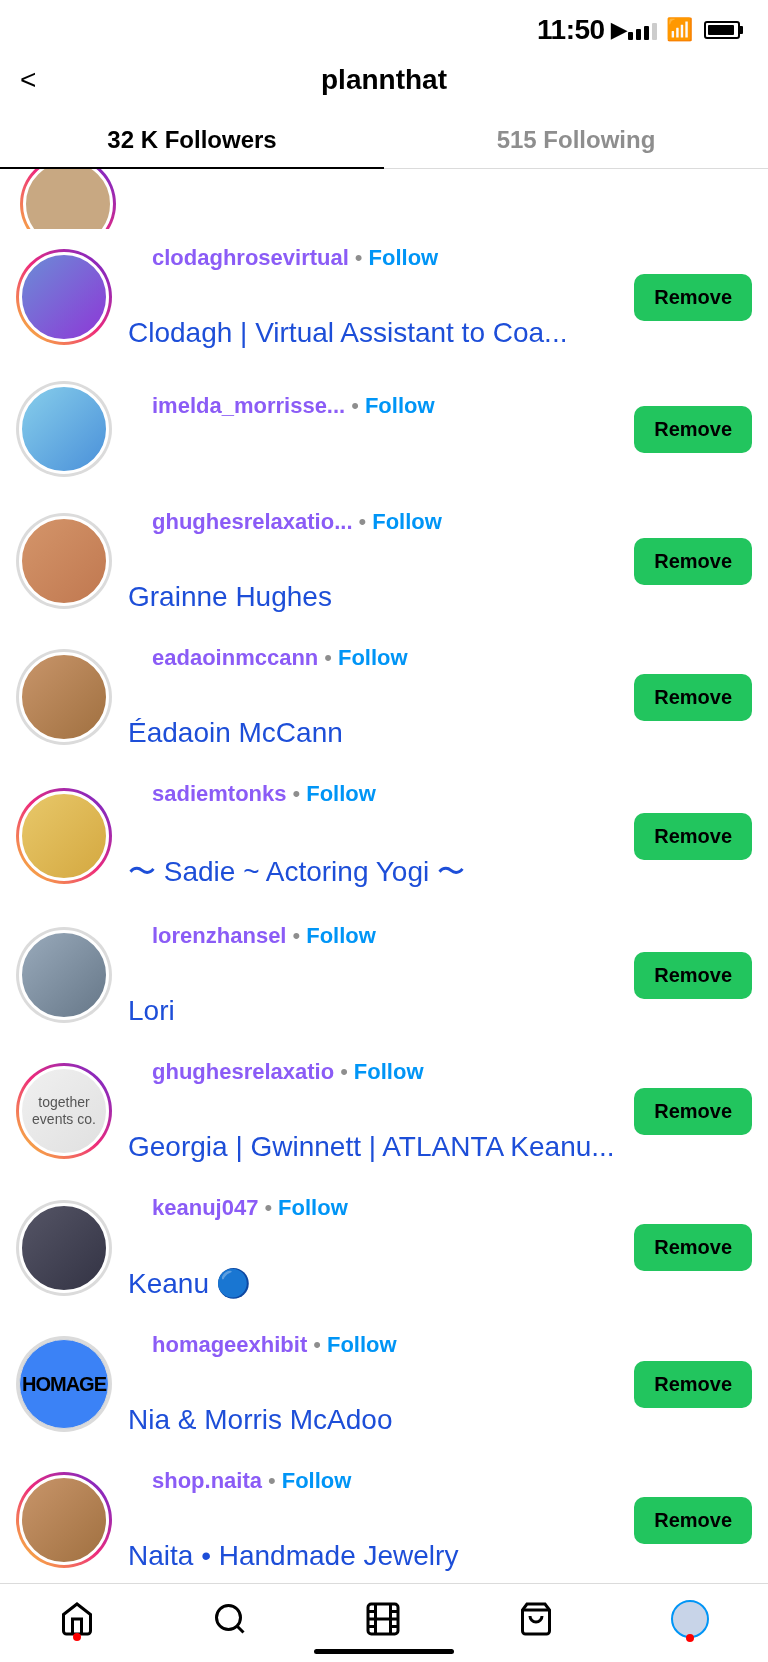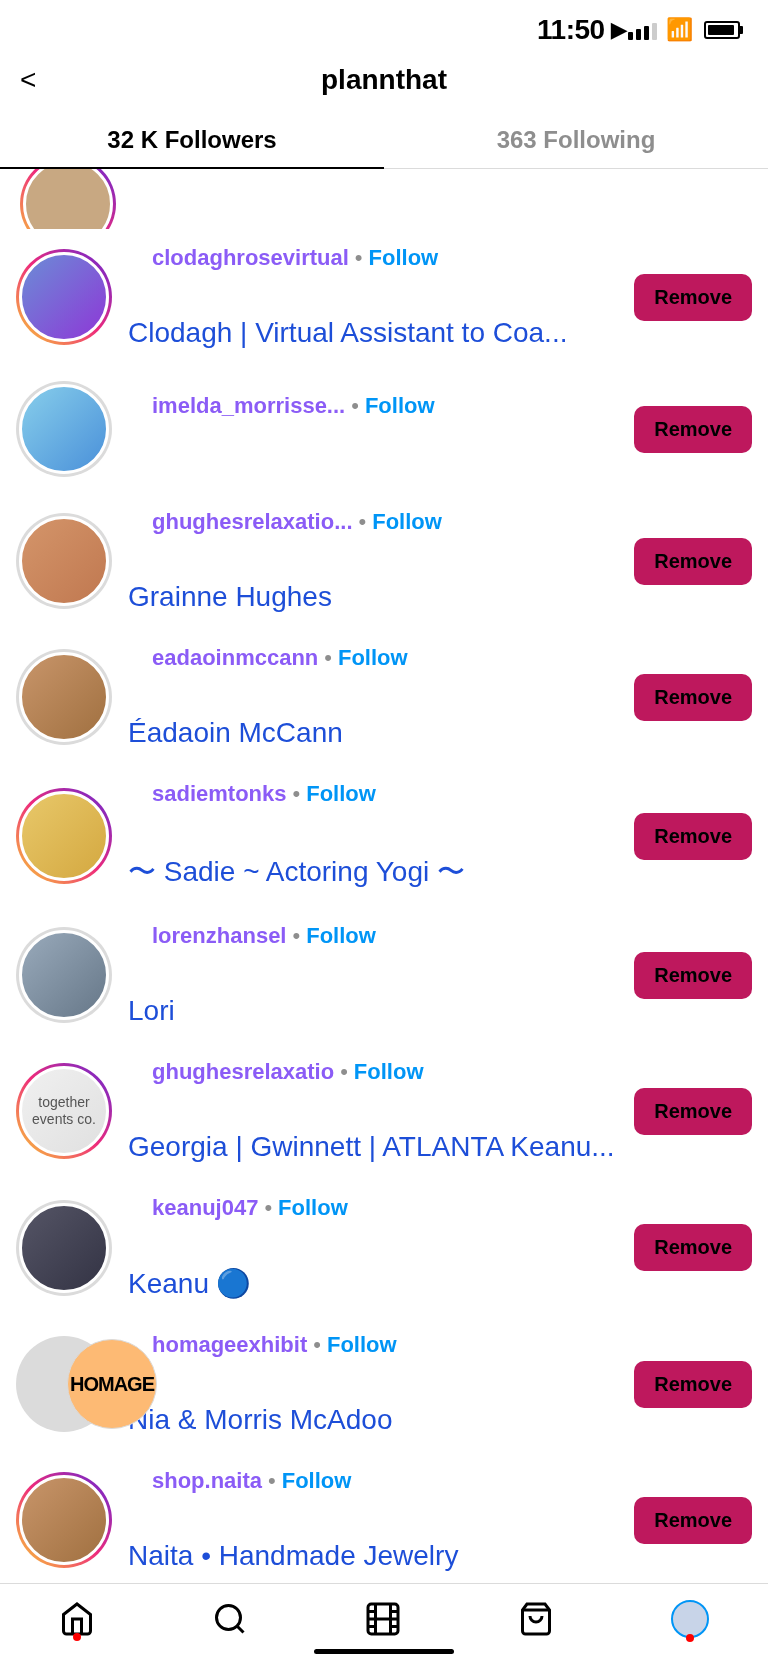--- a/index.html
+++ b/index.html
@@ -174,21 +174,21 @@
 
     
     .av-clodagh { background: linear-gradient(135deg, #6b8dd6, #8e37d7); }
     .av-imelda { background: linear-gradient(135deg, #87ceeb, #4a90d9); }
     .av-ghughes { background: linear-gradient(135deg, #d4956a, #c07850); }
     .av-eadaoin { background: linear-gradient(135deg, #c8956a, #a07040); }
     .av-sadie { background: linear-gradient(135deg, #e8c86a, #d4a840); }
     .av-lorenz { background: linear-gradient(135deg, #9ab, #678); }
     .av-togather { background: linear-gradient(135deg, #f0f0f0, #e0e0e0); }
     .av-keanu { background: linear-gradient(135deg, #556, #334); }
-    .av-homage { background: #fdba74; border: 1px solid #dbdbdb; margin-left: 48px; }
+    .av-homage { background: #3b82f6; border: 1px solid #dbdbdb; }
     .av-shopnaita { background: linear-gradient(135deg, #c8956a, #a07040); }
 
     .user-info {
       flex: 1;
       min-width: 0;
     }
     .user-name-row {
       display: flex;
       align-items: center;
       flex-wrap: wrap;
@@ -219,21 +219,21 @@
       color: #1d4ed8;
       white-space: nowrap;
       overflow: hidden;
       text-overflow: ellipsis;
       margin-top: 46px;
     }
     .remove-btn {
       flex-shrink: 0;
       margin-left: 12px;
       padding: 12px 20px;
-      background: #be185d;
+      background: #22c55e;
       border: none;
       border-radius: 10px;
       font-size: 20px;
       font-weight: 600;
       color: #000;
       cursor: pointer;
     }
 
     
     .togather-logo {
@@ -322,21 +322,21 @@
 <div class="header">
   <span class="back-btn">&lt;</span>
   <span class="header-title">plannthat</span>
 </div>
 
 <div class="tabs">
   <div class="tab active">
     <span>32 K Followers</span>
   </div>
   <div class="tab inactive">
-    <span>363 Following</span>
+    <span>515 Following</span>
   </div>
 </div>
 
 <div class="partial-avatar" style="padding: 10px 20px 0; overflow:hidden; height:60px;">
   <div style="width:96px;height:96px;border-radius:50%;background:linear-gradient(45deg,#f9ce34,#ee2a7b,#6228d7);padding:3px;flex-shrink:0;">
     <div style="width:100%;height:100%;border-radius:50%;background:#c8a882;border:3px solid #fff;"></div>
   </div>
 </div>
 
 <div class="user-list" style="padding-bottom: 120px;">

